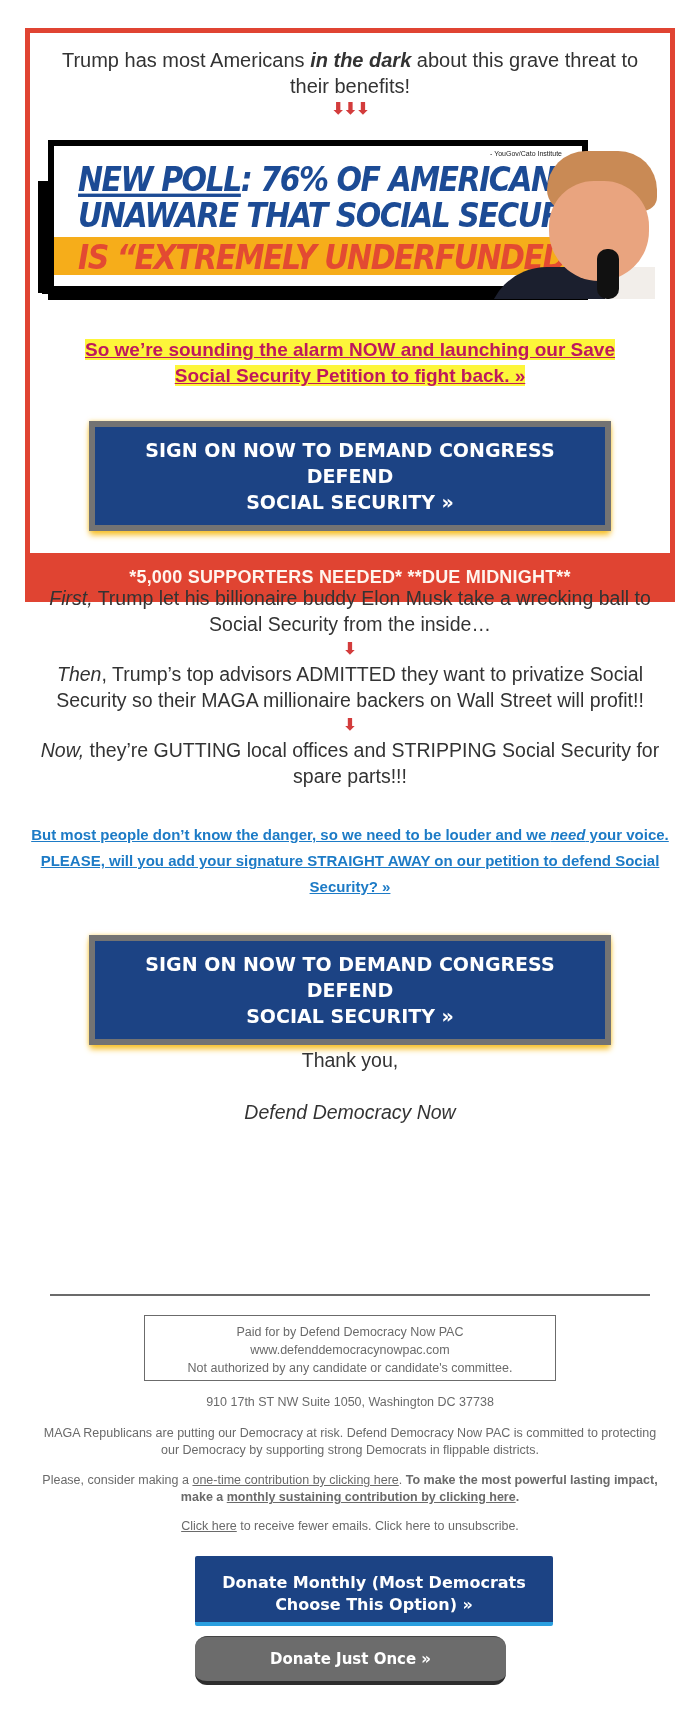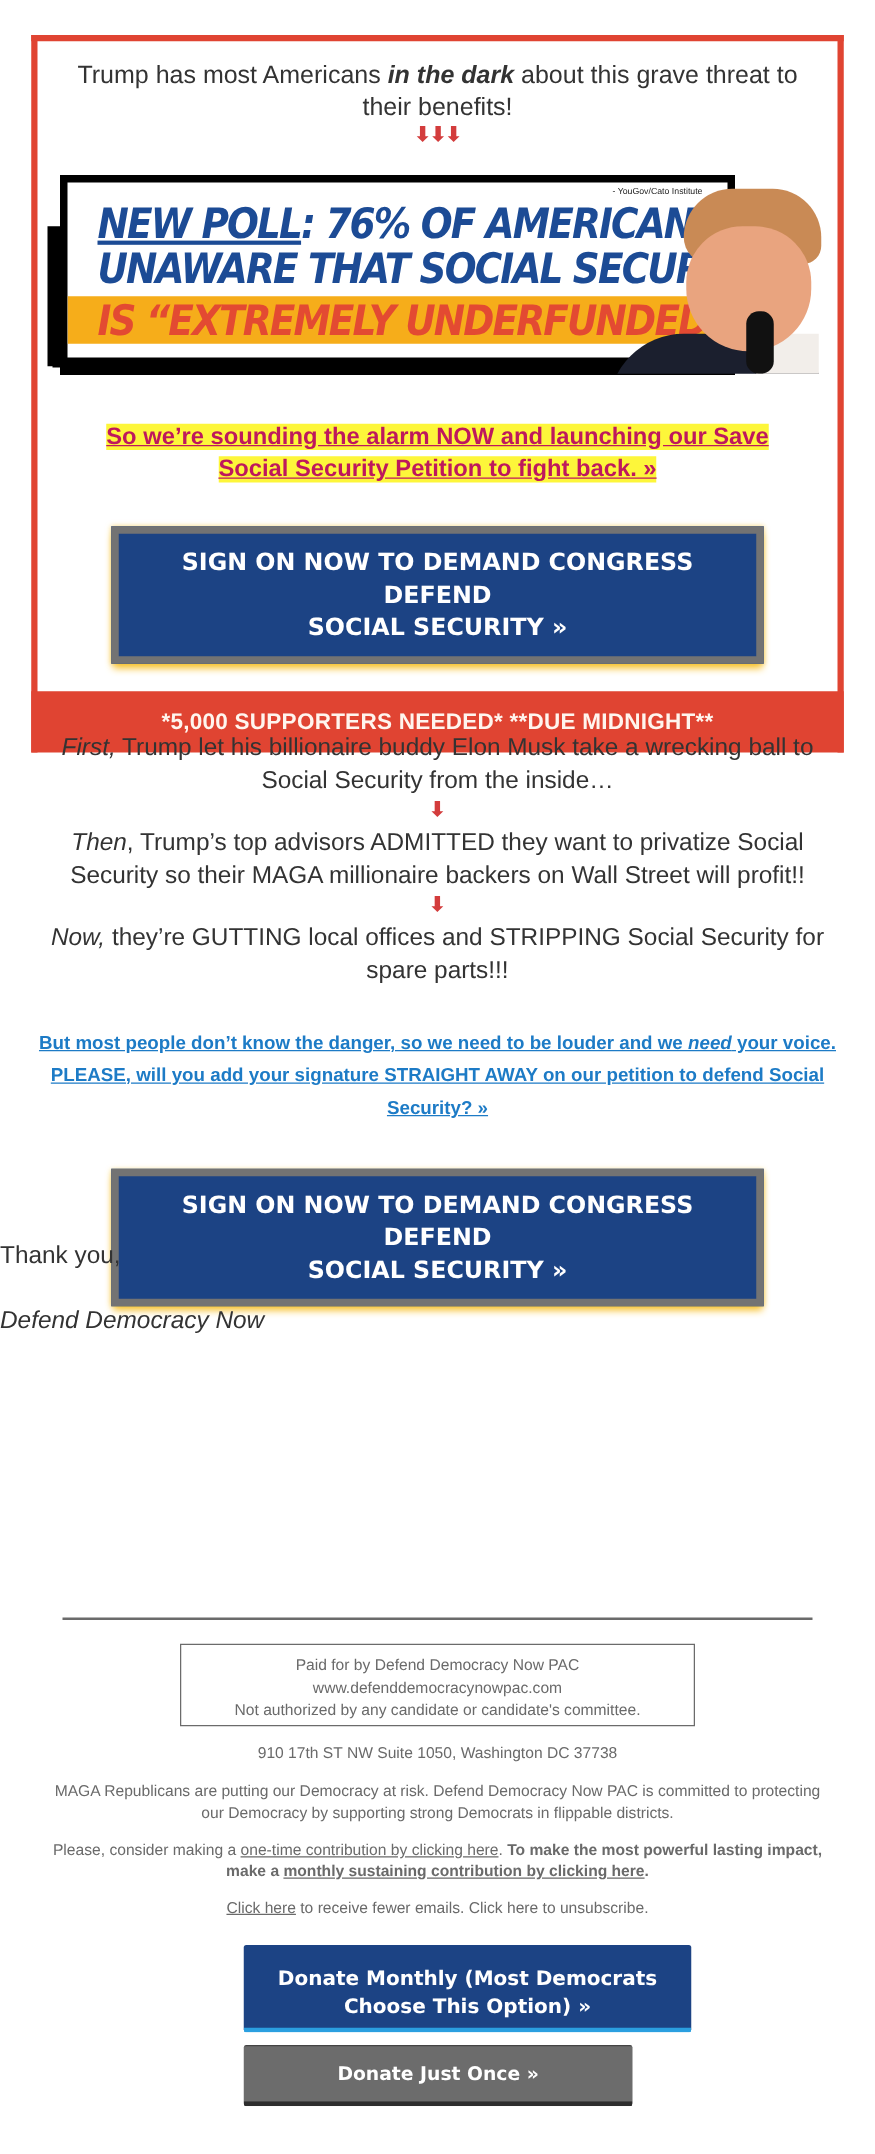--- a/index.html
+++ b/index.html
@@ -59,21 +59,21 @@
   .story p { font-size: 19.5px; line-height: 26px; color: #333; margin: 0 40px; }
   .story p em { font-style: italic; }
   .story .down { color: #d33c3c; font-weight: bold; font-size: 16px; line-height: 20px; height: 22px; margin-top: 2px; }
 
   .plea { position: absolute; left: 20px; top: 822px; width: 660px; text-align: center; }
   .plea a { font-size: 15px; line-height: 26px; font-weight: bold; color: #1d7bc6; text-decoration: underline; }
   .plea a em { font-style: italic; }
 
   .cta2 { position: absolute; left: 89px; top: 935px; width: 522px; margin: 0; }
 
-  .signoff { position: absolute; left: 0; top: 991px; width: 700px; text-align: left; font-size: 19.5px; color: #333; }
+  .signoff { position: absolute; left: 0; top: 1047px; width: 700px; text-align: center; font-size: 19.5px; color: #333; }
   .signoff .thanks { line-height: 26px; }
   .signoff .sig { margin-top: 26px; font-style: italic; line-height: 26px; }
 
   
   .rule { position: absolute; left: 50px; top: 1294px; width: 600px; height: 2px; background: #6b6b6b; }
   .disclaimer-box { position: absolute; left: 144px; top: 1315px; width: 412px; height: 66px; border: 1.5px solid #6b6b6b; text-align: center; padding-top: 7px; }
   .disclaimer-box div { font-size: 12.5px; line-height: 18px; color: #6a6a6a; }
   .footer-text { position: absolute; left: 40px; width: 620px; text-align: center; font-size: 12.5px; line-height: 17px; color: #6a6a6a; }
   .footer-text a { color: #6a6a6a; text-decoration: underline; }
   .footer-text b { font-weight: bold; }
@@ -83,21 +83,21 @@
   .unsub { top: 1518px; }
 
   .donate-monthly {
     position: absolute; left: 195px; top: 1556px; width: 358px; height: 70px;
     background: #1c4384; border-radius: 2px; border-bottom: 4px solid #2a9fe0;
     color: #fff; font-family: "DejaVu Sans", sans-serif; font-weight: bold; font-size: 16px; line-height: 22px; text-align: center; padding-top: 16px; text-decoration: none;
   }
   .donate-monthly span { display: block; }
   .donate-once {
     position: absolute; left: 195px; top: 1636px; width: 311px; height: 49px;
-    background: #6c6c6c; border-radius: 2px; border-bottom: 4px solid #2d2d2d; border-top: 1px solid #444;
+    background: #6c6c6c; border-radius: 12px; border-bottom: 4px solid #2d2d2d; border-top: 1px solid #444;
     color: #fff; font-family: "DejaVu Sans", sans-serif; font-weight: bold; font-size: 15px; line-height: 22px; text-align: center; padding-top: 11px; text-decoration: none;
   }
 </style>
 </head>
 <body>
 
 <div class="alert-frame">
   <div class="alert-inner">
     <p class="lead-text"><span>Trump has most Americans </span><em>in the dark</em><span> about this grave threat to their benefits!</span></p>
     <div class="arrows">⬇⬇⬇</div>

